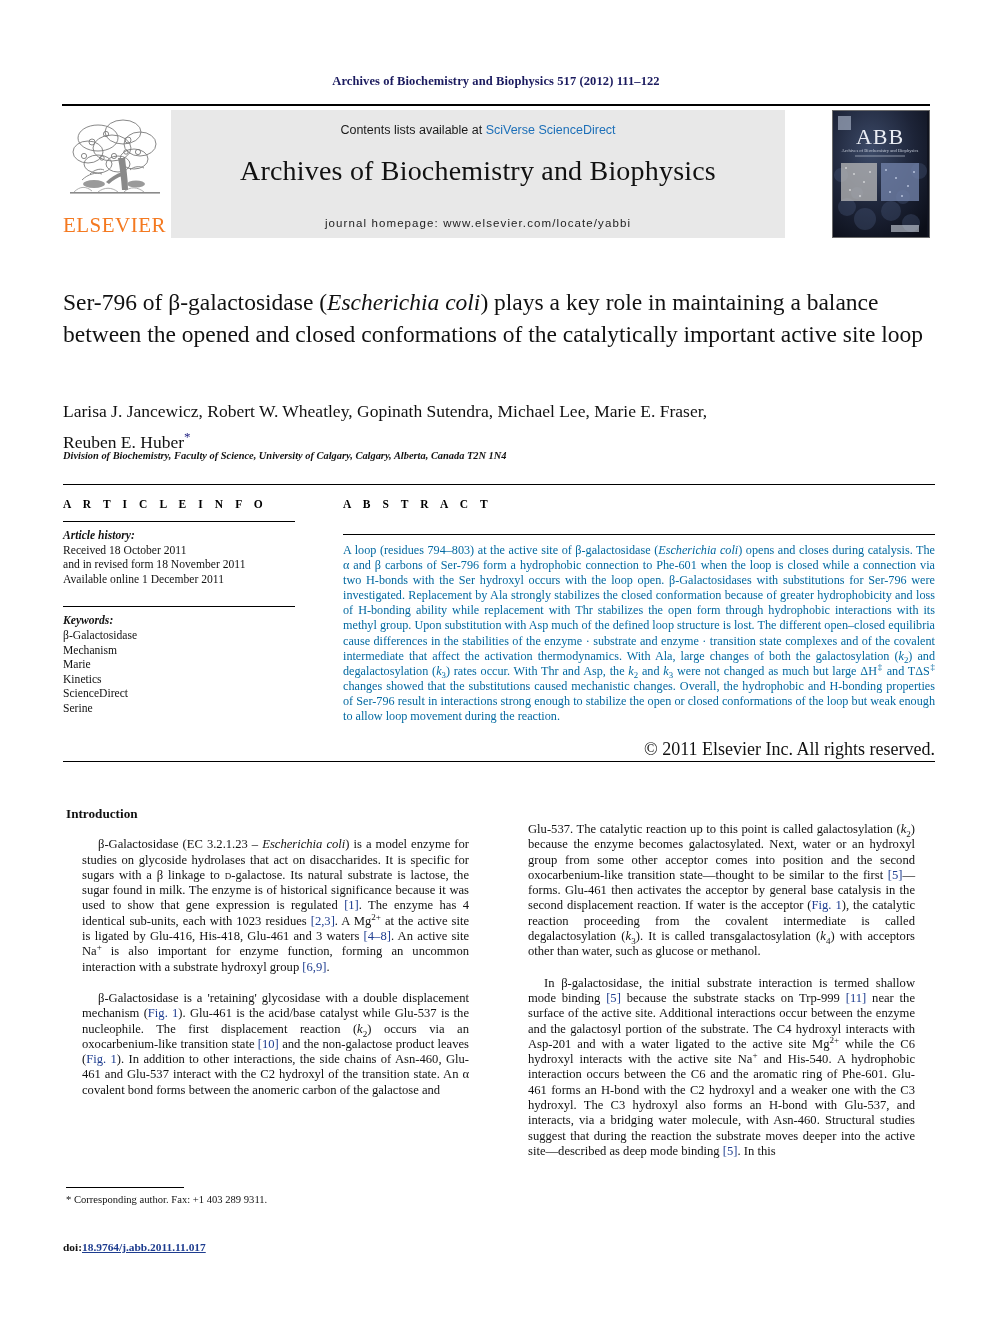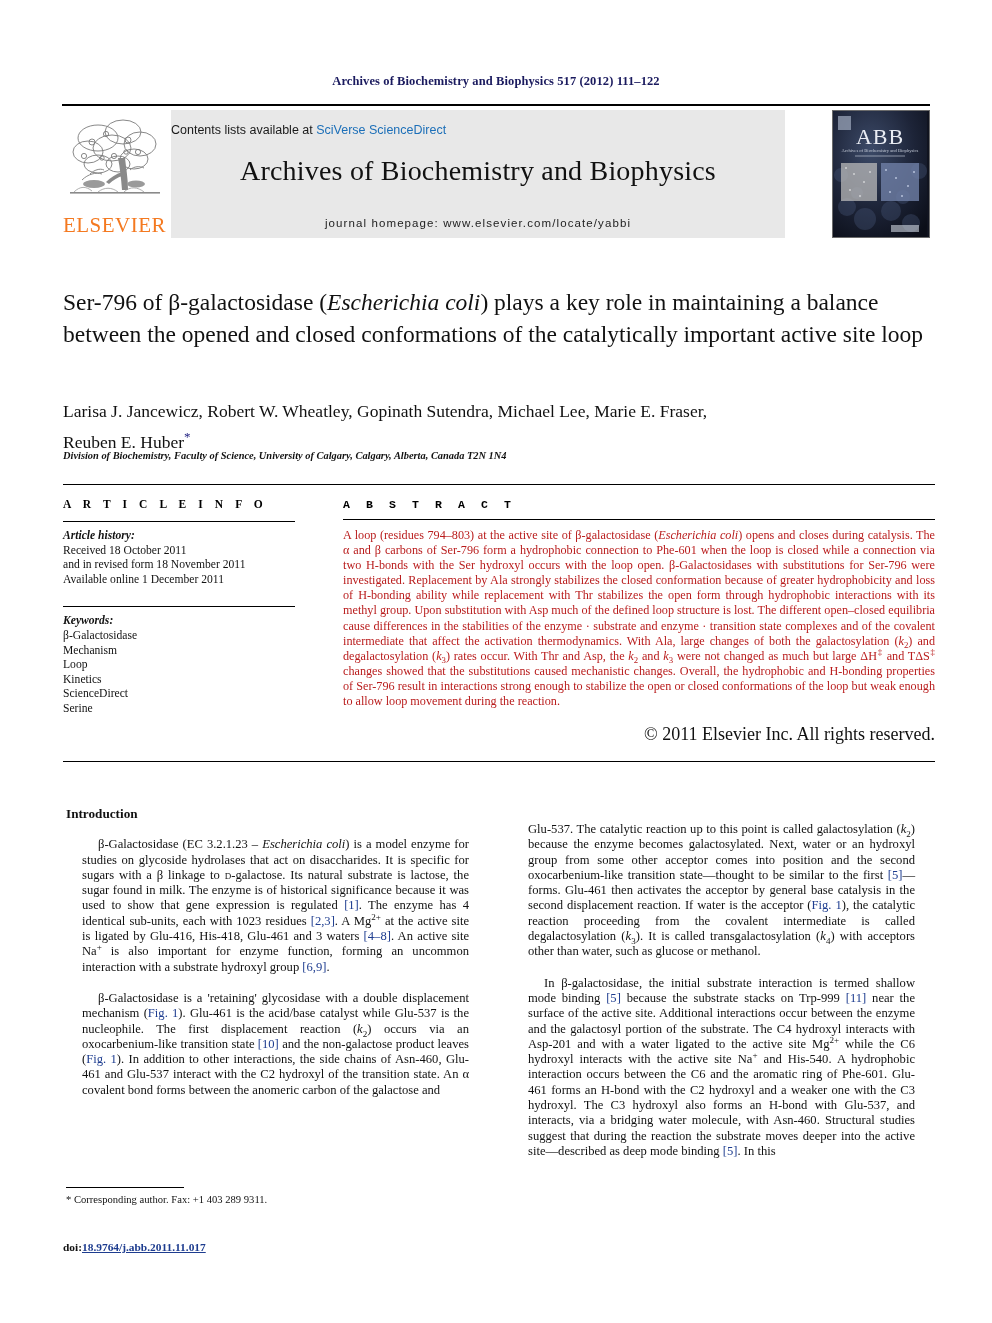--- a/index.html
+++ b/index.html
@@ -79,21 +79,21 @@
   .journal-band {
     flex: 1 1 auto;
     background: #e8e8e8;
     position: relative;
     margin: 0 4px 0 4px;
   }
   .contents-line {
     position: absolute;
     left: 0; top: 13px;
     width: 100%;
-    text-align: left;
+    text-align: center;
     font-family: "Liberation Sans", sans-serif;
     font-size: 12.5px;
     color: #1a1a1a;
   }
   .contents-line a {
     color: #1c6fb8;
     text-decoration: none;
   }
   .journal-title {
     position: absolute;
@@ -194,32 +194,32 @@
     font-style: italic;
     font-weight: bold;
   }
   .info-gap { height: 19px; }
 
   .abs-col {
     position: absolute;
     left: 343px; top: 498px;
     width: 592px;
   }
-  .abs-head { margin-bottom: 8px; font-family: Liberation Mono, monospace; }
+  .abs-head { margin-bottom: 24px; }
   .abs-rule {
     border-top: 1.6px solid #000;
     margin: 0 0 8px 0;
     width: 592px;
   }
   .abs-body {
     font-family: "Liberation Serif", serif;
     font-size: 12.2px;
     line-height: 15.1px;
     text-align: justify;
-    color: #b91c1c;
+    color: #0369a1;
   }
   .abs-copy {
     margin-top: 15px;
     text-align: right;
     font-family: "Liberation Serif", serif;
     font-size: 18px;
     color: #111;
   }
   .rule-bottom {
     position: absolute;
@@ -422,21 +422,21 @@
       <div>Received 18 October 2011</div>
       <div>and in revised form 18 November 2011</div>
       <div>Available online 1 December 2011</div>
     </div>
     <div class="info-gap"></div>
     <div class="info-rule"></div>
     <div class="info-body">
       <div class="lbl">Keywords:</div>
       <div>β-Galactosidase</div>
       <div>Mechanism</div>
-      <div>Loop</div>
+      <div>Marie</div>
       <div>Kinetics</div>
       <div>ScienceDirect</div>
       <div>Serine</div>
     </div>
   </div>
 
   <div class="abs-col">
     <div class="colhead abs-head">A B S T R A C T</div>
     <div class="abs-rule"></div>
     <div class="abs-body">A loop (residues 794–803) at the active site of β-galactosidase (<span class="ital">Escherichia coli</span>) opens and closes during catalysis. The α and β carbons of Ser-796 form a hydrophobic connection to Phe-601 when the loop is closed while a connection via two H-bonds with the Ser hydroxyl occurs with the loop open. β-Galactosidases with substitutions for Ser-796 were investigated. Replacement by Ala strongly stabilizes the closed conformation because of greater hydrophobicity and loss of H-bonding ability while replacement with Thr stabilizes the open form through hydrophobic interactions with its methyl group. Upon substitution with Asp much of the defined loop structure is lost. The different open–closed equilibria cause differences in the stabilities of the enzyme · substrate and enzyme · transition state complexes and of the covalent intermediate that affect the activation thermodynamics. With Ala, large changes of both the galactosylation (<span class="ital">k</span><sub>2</sub>) and degalactosylation (<span class="ital">k</span><sub>3</sub>) rates occur. With Thr and Asp, the <span class="ital">k</span><sub>2</sub> and <span class="ital">k</span><sub>3</sub> were not changed as much but large ΔH<sup>‡</sup> and TΔS<sup>‡</sup> changes showed that the substitutions caused mechanistic changes. Overall, the hydrophobic and H-bonding properties of Ser-796 result in interactions strong enough to stabilize the open or closed conformations of the loop but weak enough to allow loop movement during the reaction.</div>

